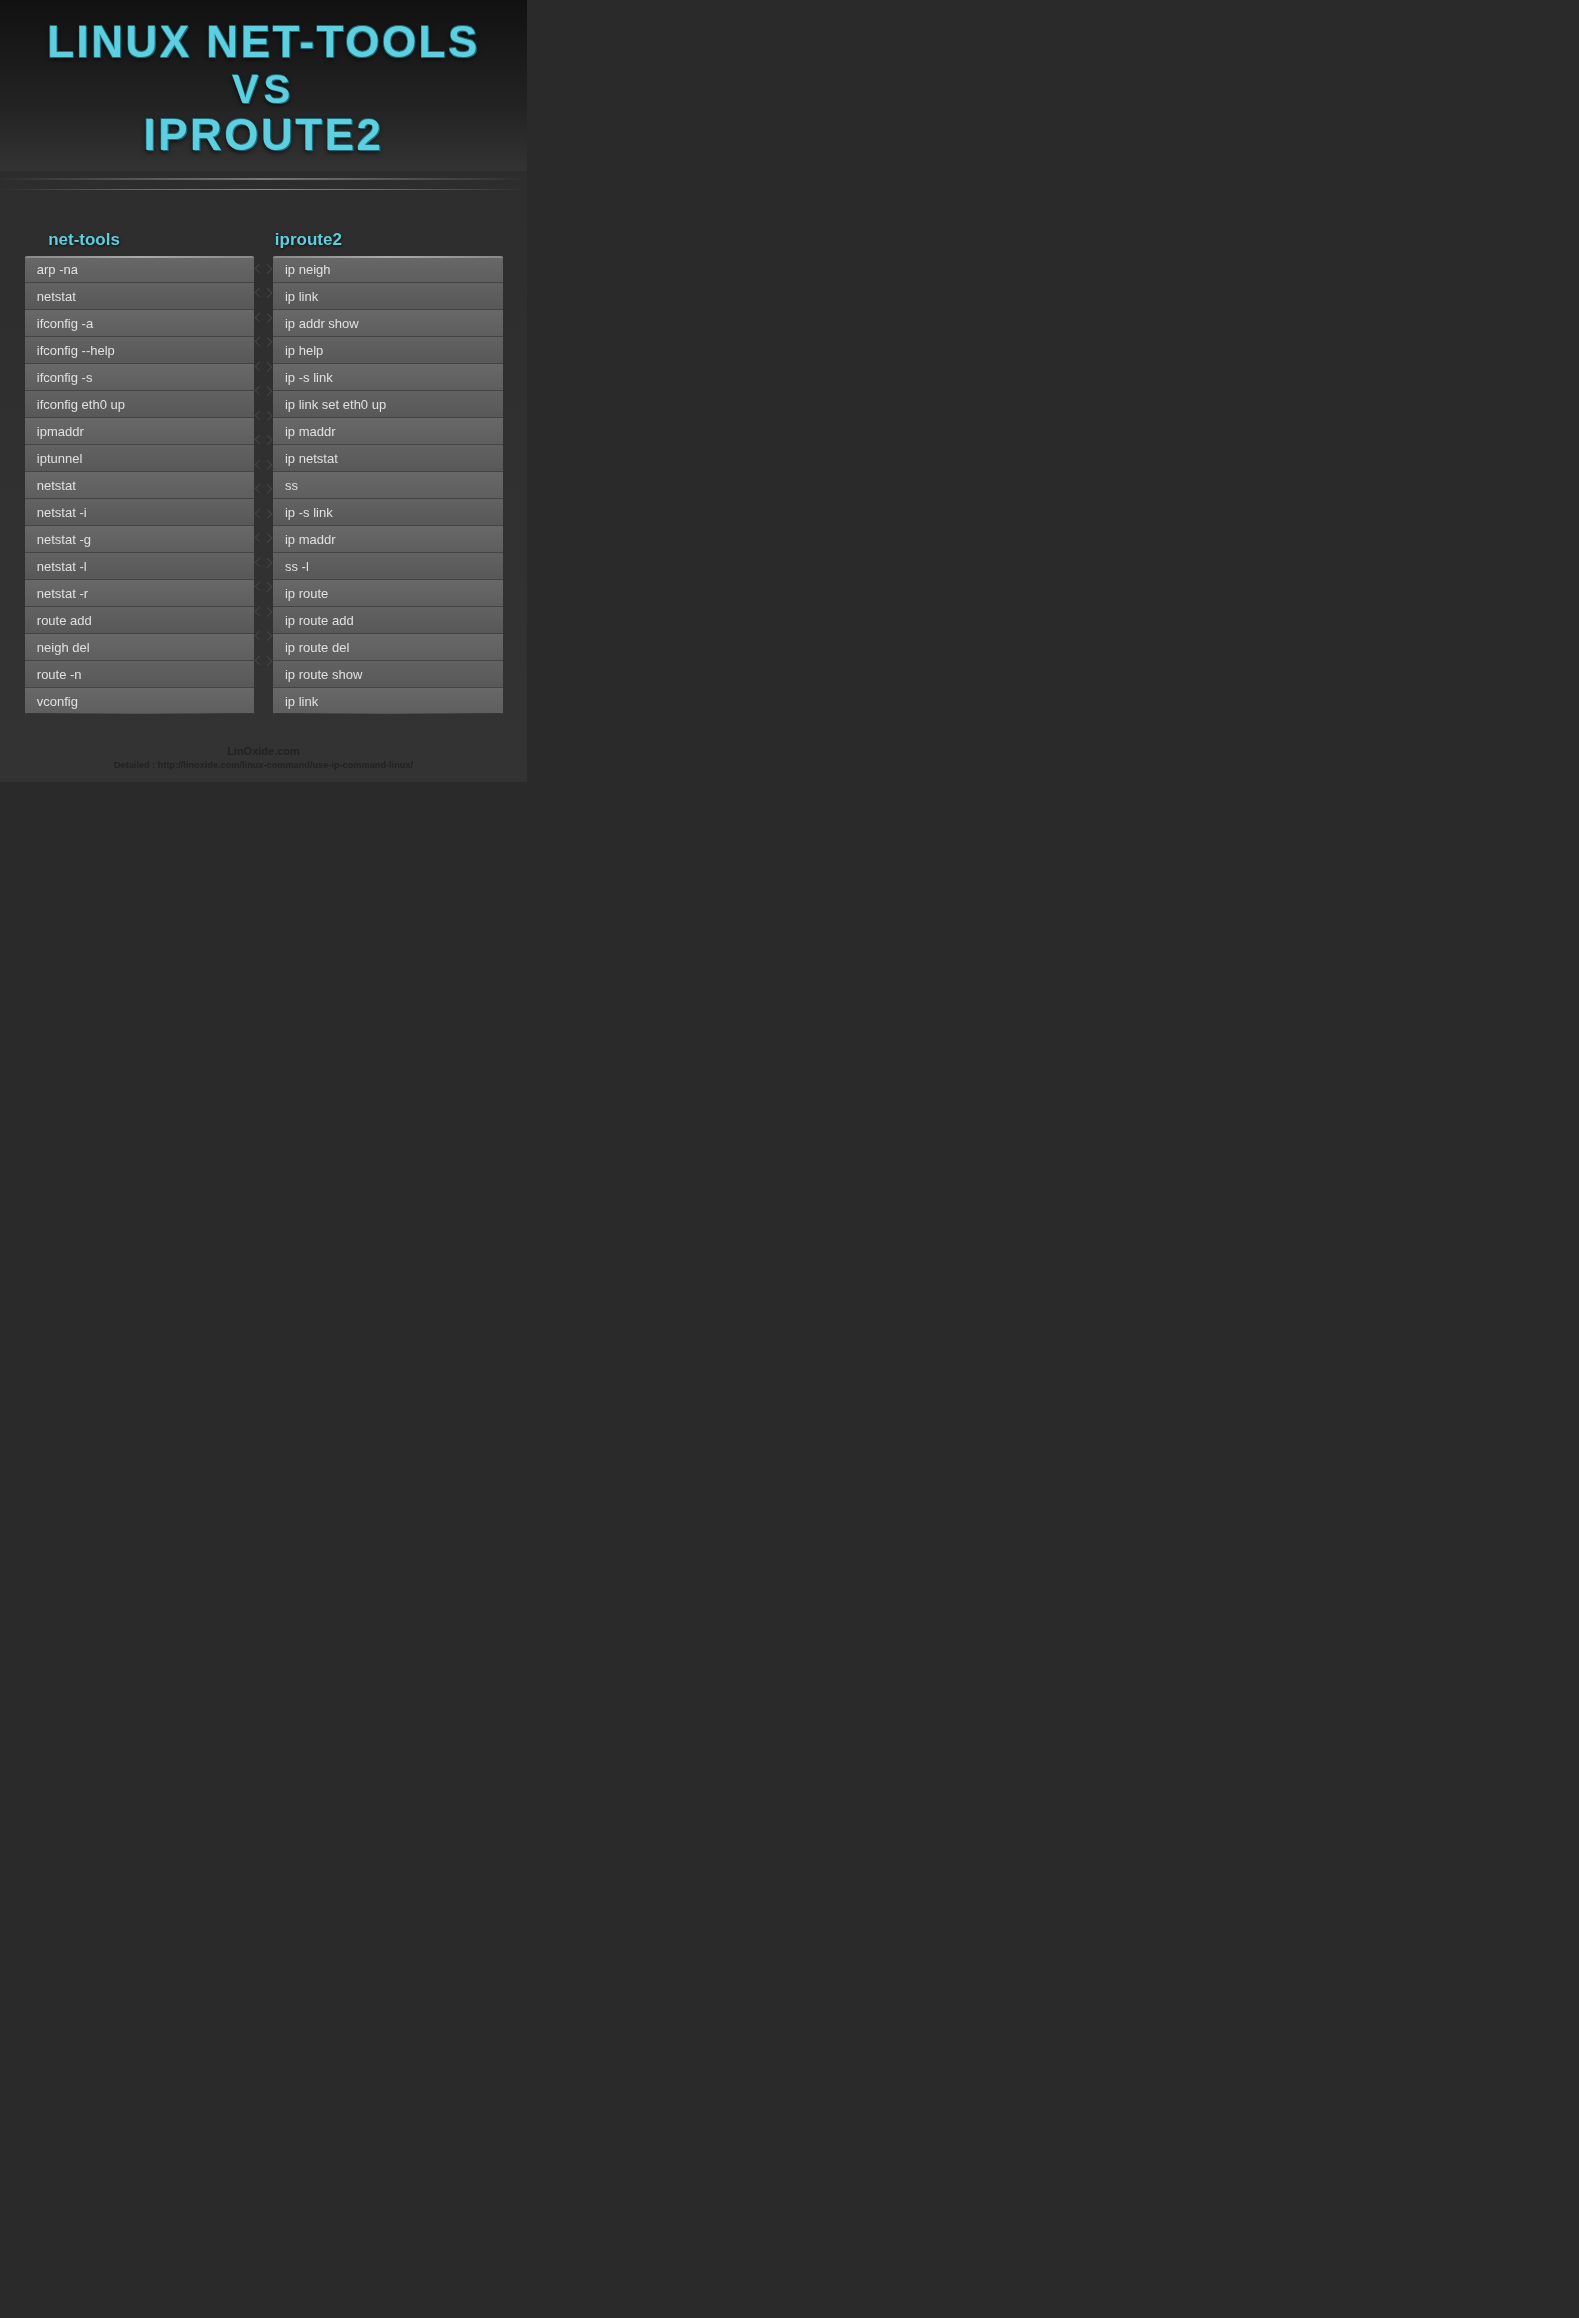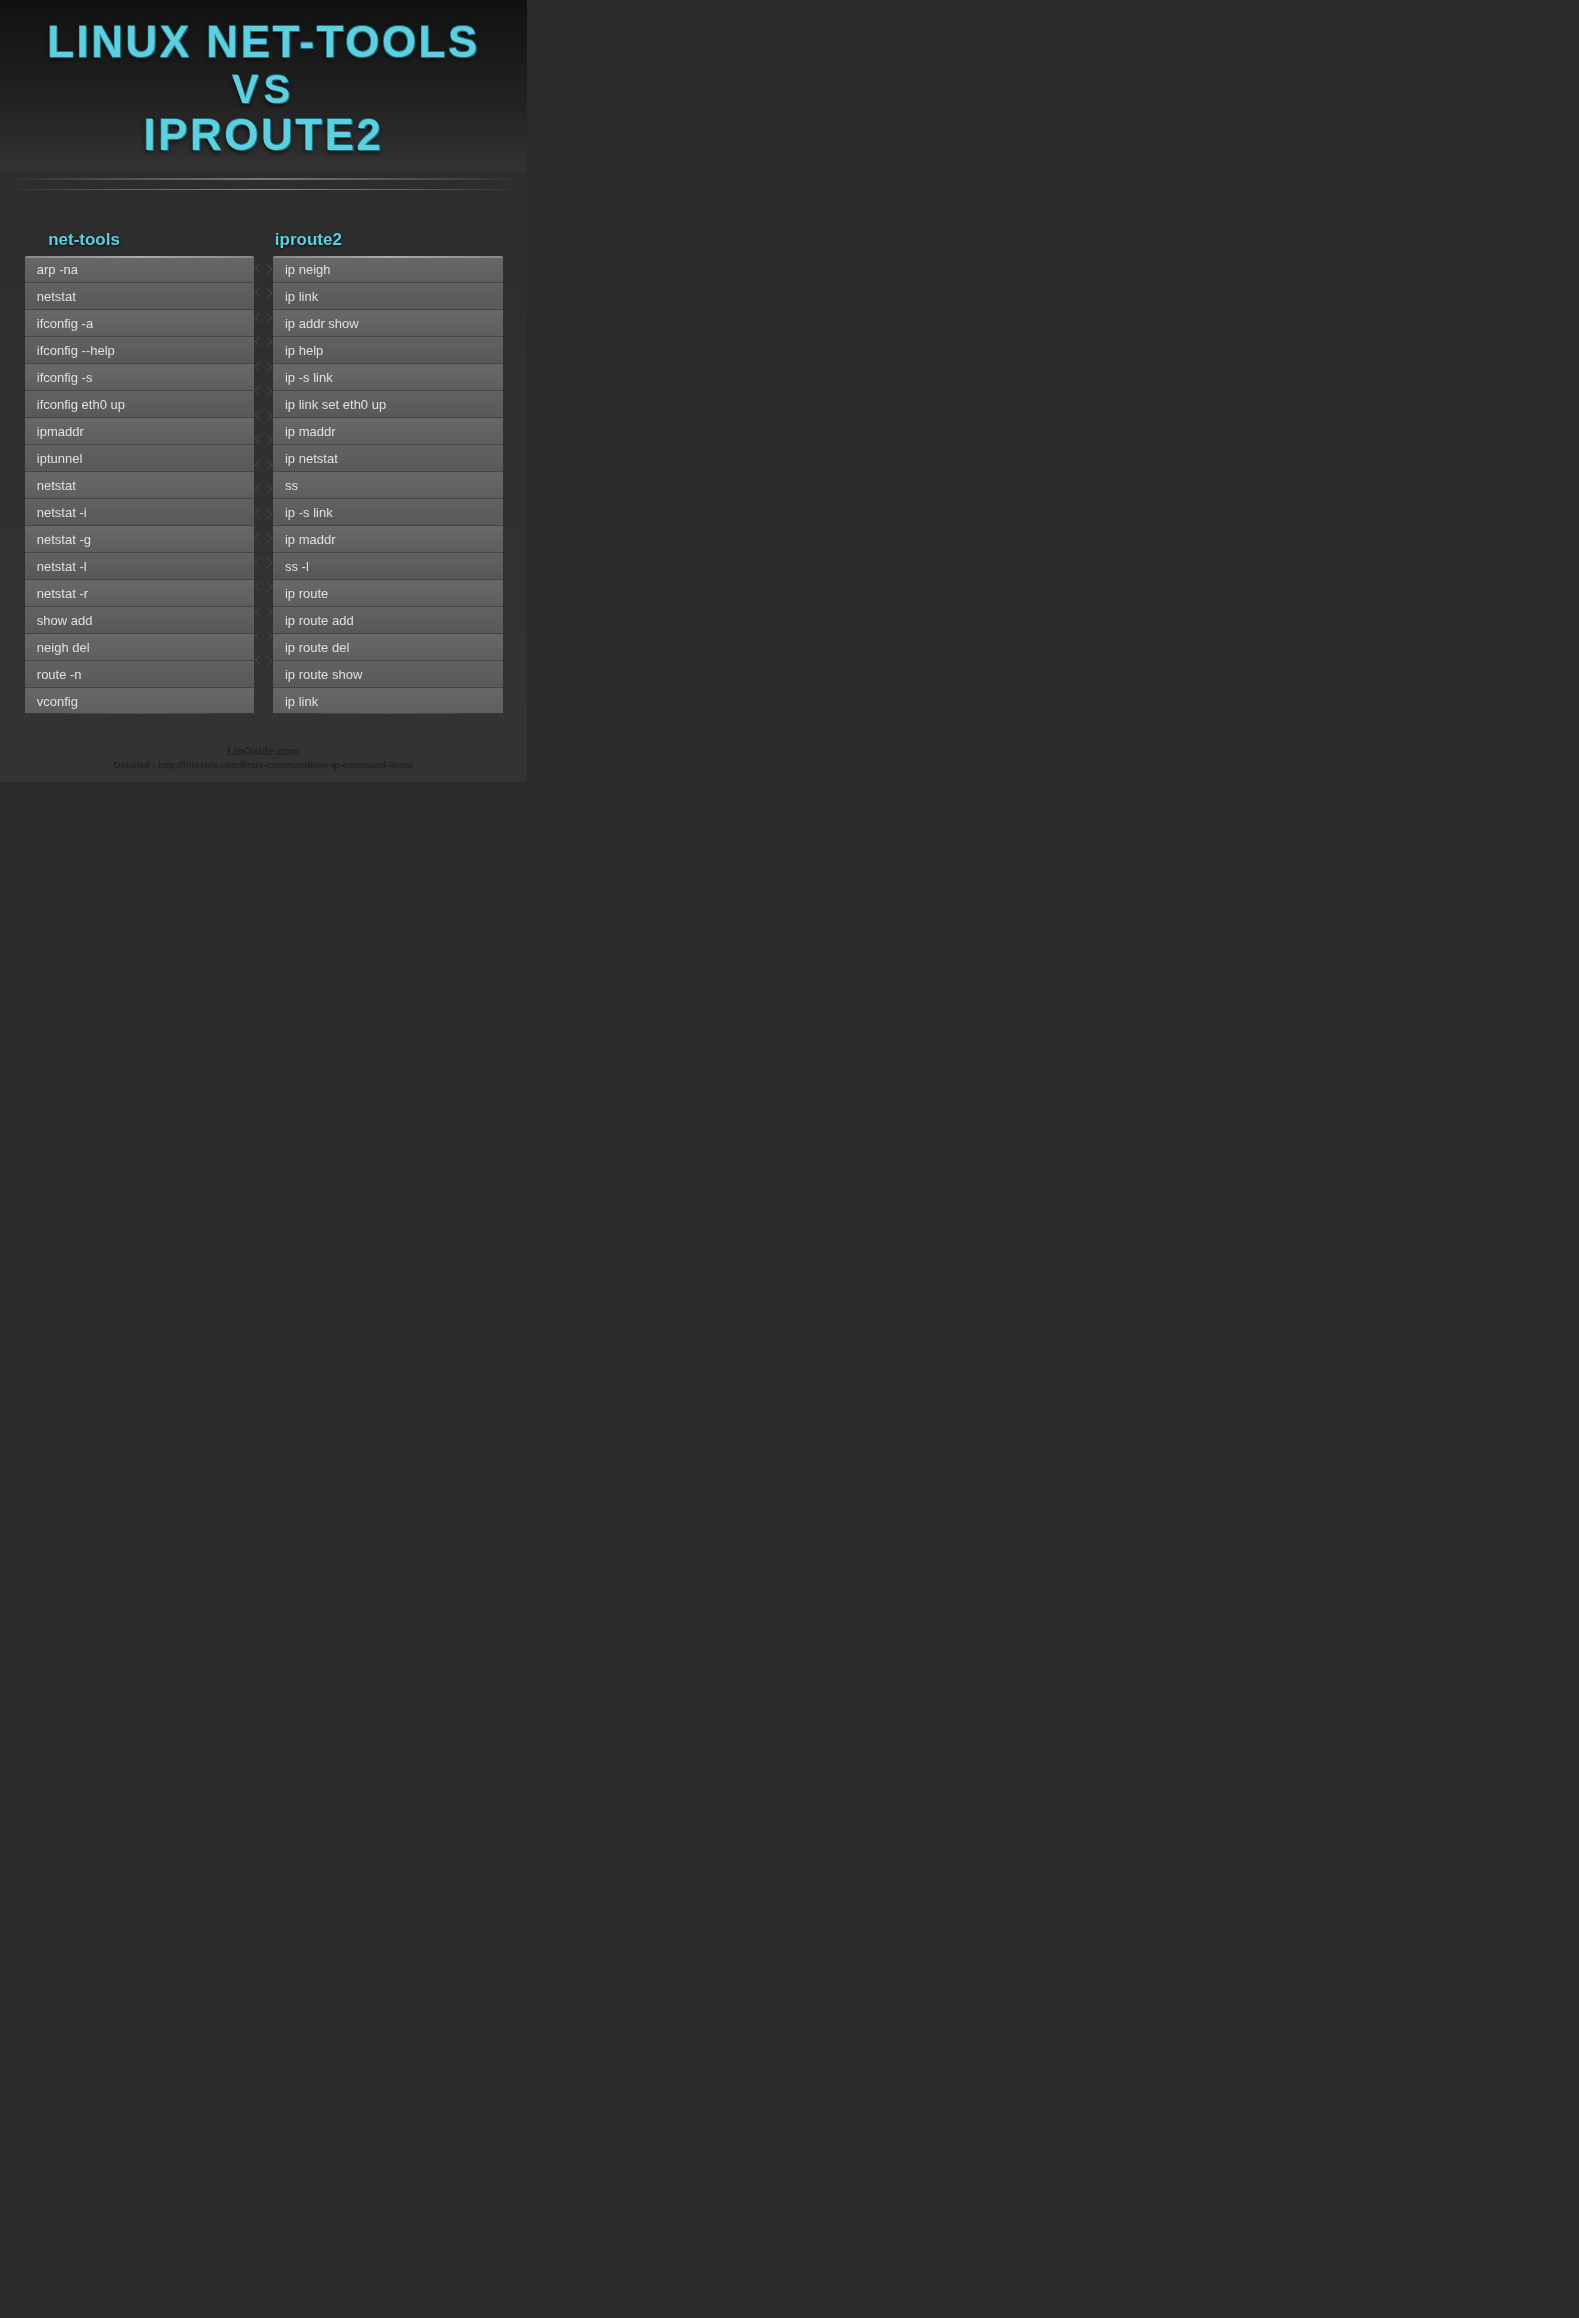--- a/index.html
+++ b/index.html
@@ -242,21 +242,21 @@
             <div class="row">ifconfig --help</div>
             <div class="row">ifconfig -s</div>
             <div class="row">ifconfig eth0 up</div>
             <div class="row">ipmaddr</div>
             <div class="row">iptunnel</div>
             <div class="row">netstat</div>
             <div class="row">netstat -i</div>
             <div class="row">netstat  -g</div>
             <div class="row">netstat -l</div>
             <div class="row">netstat -r</div>
-            <div class="row">show add</div>
+            <div class="row">route add</div>
             <div class="row">neigh del</div>
             <div class="row">route -n</div>
             <div class="row">vconfig</div>
           </div>
       </div>
 
       <div class="right-panel-wrap">
         <div class="panel" id="right-panel">
         <div class="row">ip neigh</div>
             <div class="row">ip link</div>

